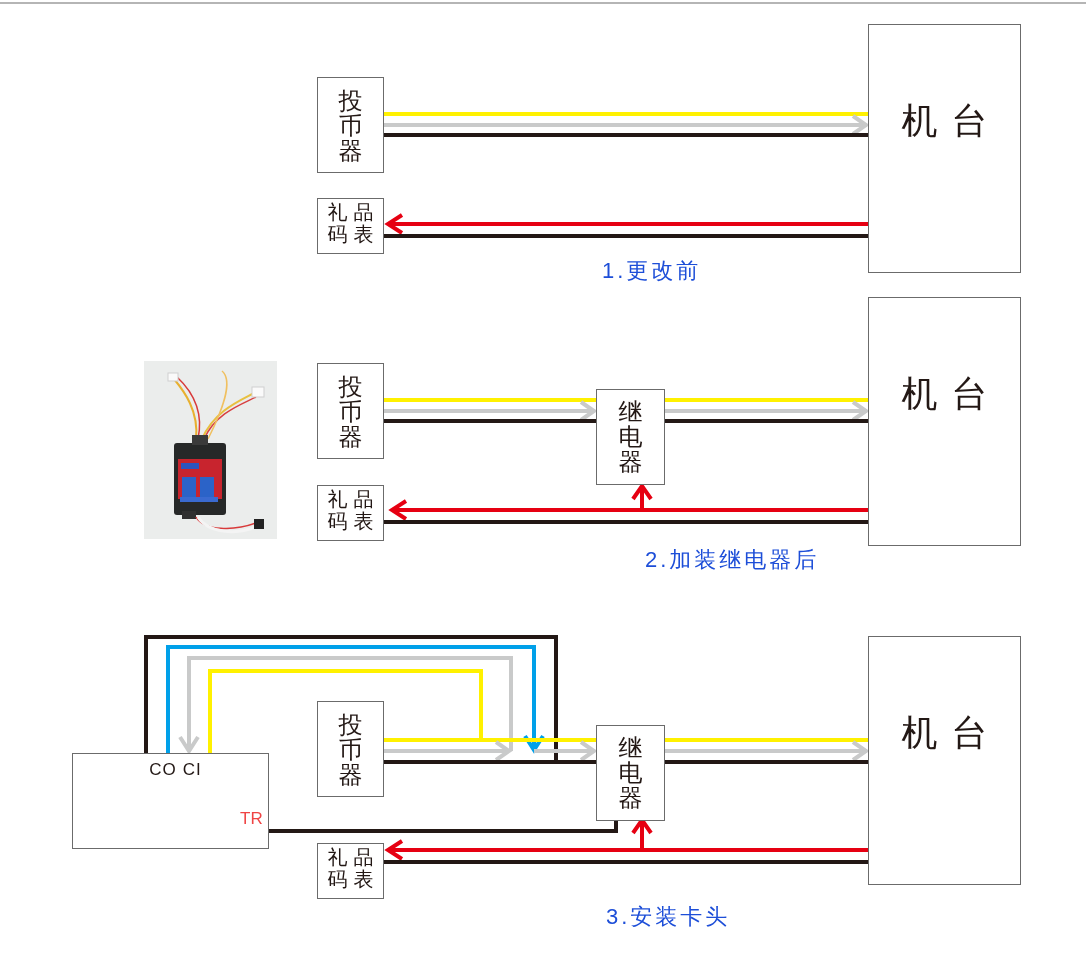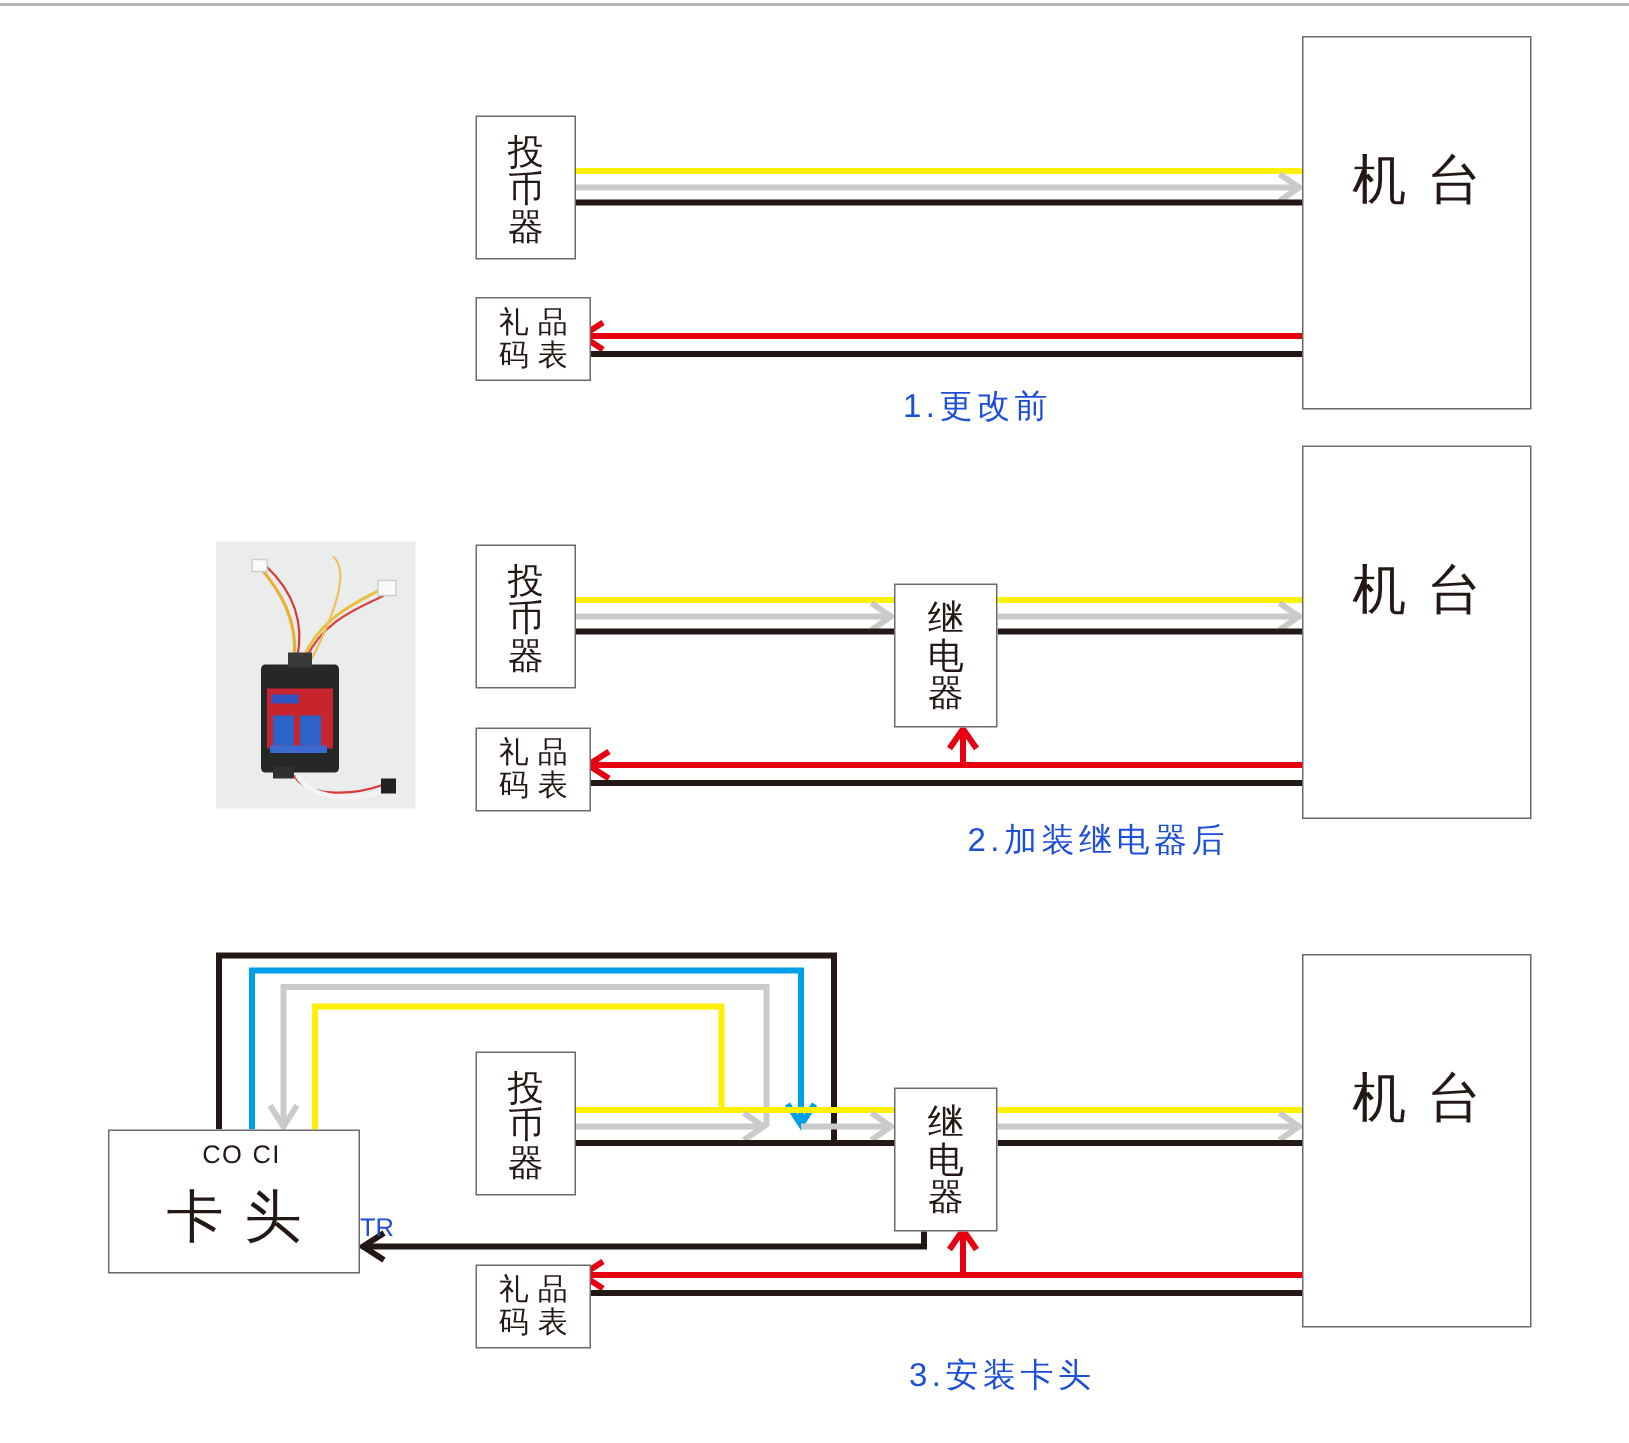--- a/index.html
+++ b/index.html
@@ -5,30 +5,30 @@
   html, body { margin: 0; padding: 0; background: #ffffff; }
   body { width: 1086px; height: 962px; position: relative; overflow: hidden;
          font-family: "DejaVu Sans", "Liberation Sans", sans-serif; color: #231815; }
   .topline { position: absolute; left: 0; top: 2px; width: 1086px; height: 2px; background: #b5b5b5; }
   svg.wires { position: absolute; left: 0; top: 0; }
   .box { position: absolute; background: #fff; border: 1px solid #6b6b6b; box-sizing: border-box;
          display: flex; align-items: center; justify-content: center; text-align: center; color: #231815; }
   .vtext { font-family: "DejaVu Serif", "Liberation Serif", serif; line-height: 1.0; }
   .coin { width: 67px; height: 96px; font-size: 24px; flex-direction: column; padding-top: 2px; }
   .coin span { display: block; height: 25px; }
-  .gift { width: 77px; height: 56px; font-size: 20px; flex-direction: column; letter-spacing: 6px; padding-left: 6px; }
+  .gift { width: 67px; height: 56px; font-size: 20px; flex-direction: column; letter-spacing: 6px; padding-left: 6px; font-family: Liberation Mono, monospace; }
   .gift span { display: block; height: 22px; }
   .machine { width: 153px; height: 249px; align-items: flex-start; font-size: 36px; letter-spacing: 14px; padding-top: 78px; padding-left: 14px; }
   .relay { width: 69px; height: 96px; font-size: 24px; flex-direction: column; }
   .relay span { display: block; height: 25px; }
-  .card { width: 168px; height: 96px; flex-direction: column; justify-content: flex-start; }
+  .card { width: 197px; height: 96px; flex-direction: column; justify-content: space-between; }
   .card .ports { font-family: "Liberation Sans", sans-serif; font-size: 17px; letter-spacing: 1px; margin-top: 6px; margin-left: 10px; }
   .card .ports span { margin: 0 3px; }
   .card .name { font-family: "DejaVu Serif", "Liberation Serif", serif; font-size: 38px; letter-spacing: 14px; margin-top: 6px; padding-left: 14px; }
-  .tr-label { position: absolute; font-family: "Liberation Sans", sans-serif; font-size: 17px; color: #1d4ed8; }
+  .tr-label { position: absolute; font-family: "Liberation Sans", sans-serif; font-size: 17px; color: #ef4444; }
   .caption { position: absolute; font-size: 22px; letter-spacing: 3px; color: #1d4ed8; }
   .caption .num { font-family: "Liberation Sans", sans-serif; }
   .photo { position: absolute; left: 144px; top: 361px; width: 133px; height: 178px; background: #eceeed; overflow: hidden; }
 </style>
 </head>
 <body>
 
 <div class="topline"></div>
 
 <svg class="wires" width="1086" height="962" viewBox="0 0 1086 962">
@@ -159,21 +159,20 @@
   <span>机台</span>
 </div>
 <div class="caption" style="left:602px; top:545px;margin-left:43px;">
   <span class="num">2.</span><span>加装继电器后</span>
 </div>
 
 <div class="box card" style="left:72px; top:753px;">
   <div class="ports">
     <span>CO</span><span>CI</span>
   </div>
-  <div class="name">卡头</div>
 </div>
 <div class="tr-label" style="left:240px; top:809px;">TR</div>
 
 <div class="box coin vtext" style="left:317px; top:701px;">
   <span>投</span>
   <span>币</span>
   <span>器</span>
 </div>
 <div class="box relay vtext" style="left:596px; top:725px;">
   <span>继</span>

